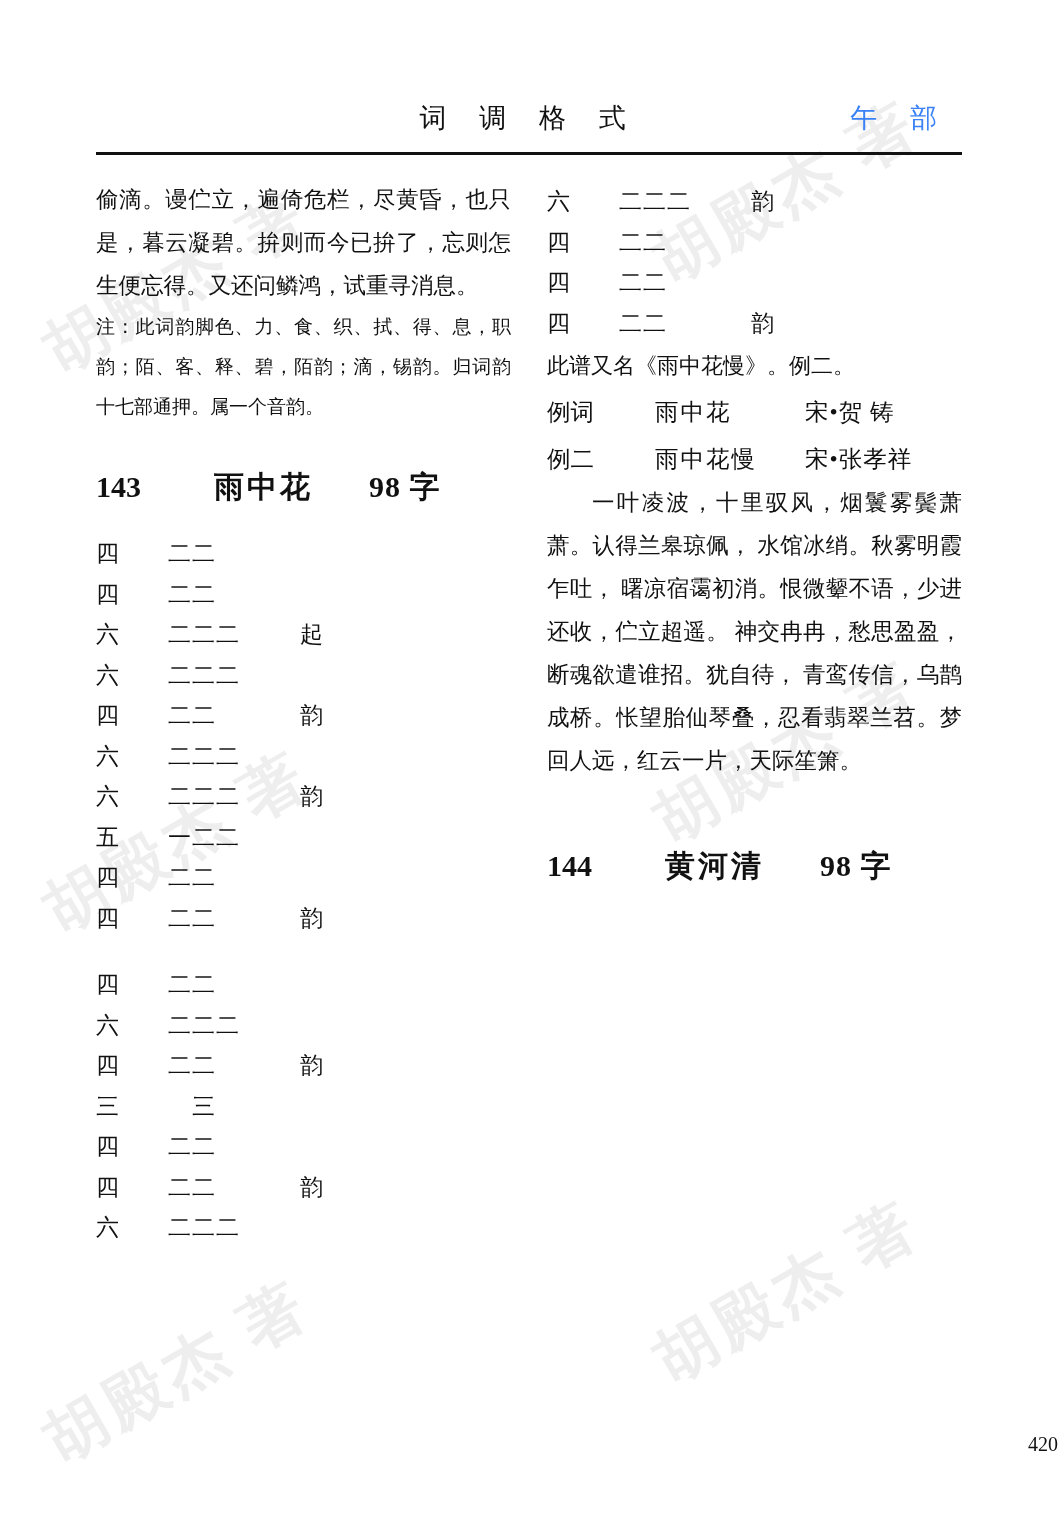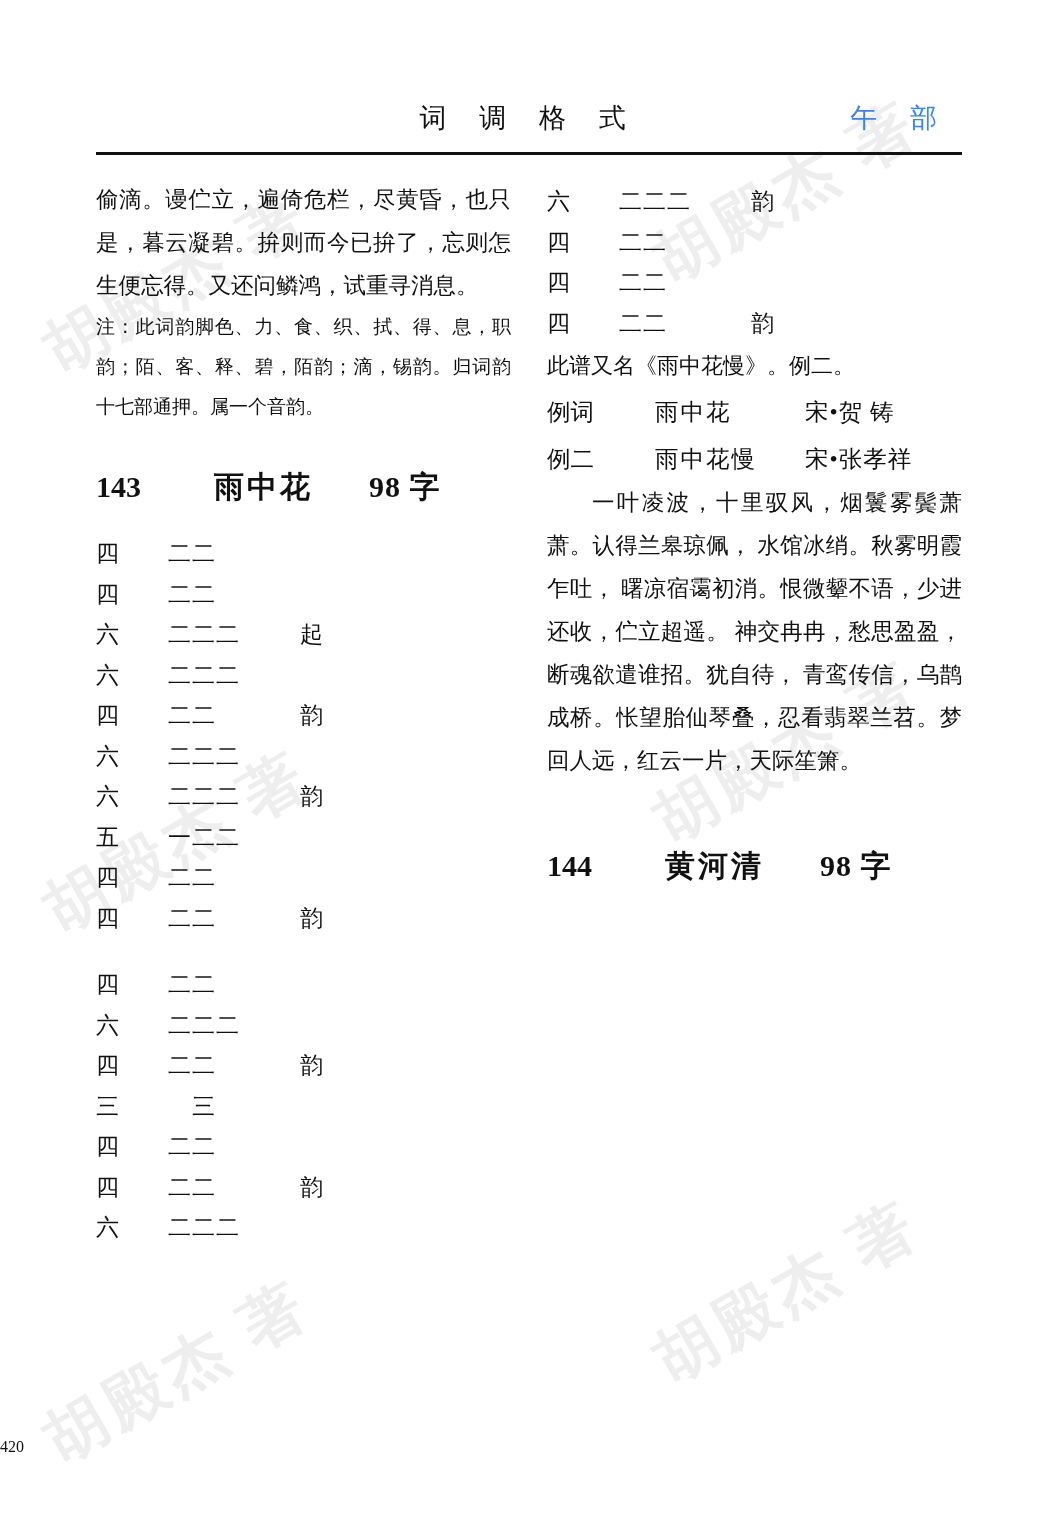--- a/index.html
+++ b/index.html
@@ -152,22 +152,22 @@
     font-size: 22px;
     line-height: 43px;
   }
 
   
   #page-number {
     position: absolute;
     left: 0;
     right: 0;
     bottom: 78px;
-    text-align: left;
-    font-size: 16px;
+    text-align: right;
+    font-size: 20px;
     color: #111;
     z-index: 11;
   }
 </style>
 </head>
 <body>
 
 <div id="watermark-layer">
   <div class="wm" style="left:30px;  top:240px;">胡殿杰 著</div>
   <div class="wm" style="left:640px; top:150px;">胡殿杰 著</div>

